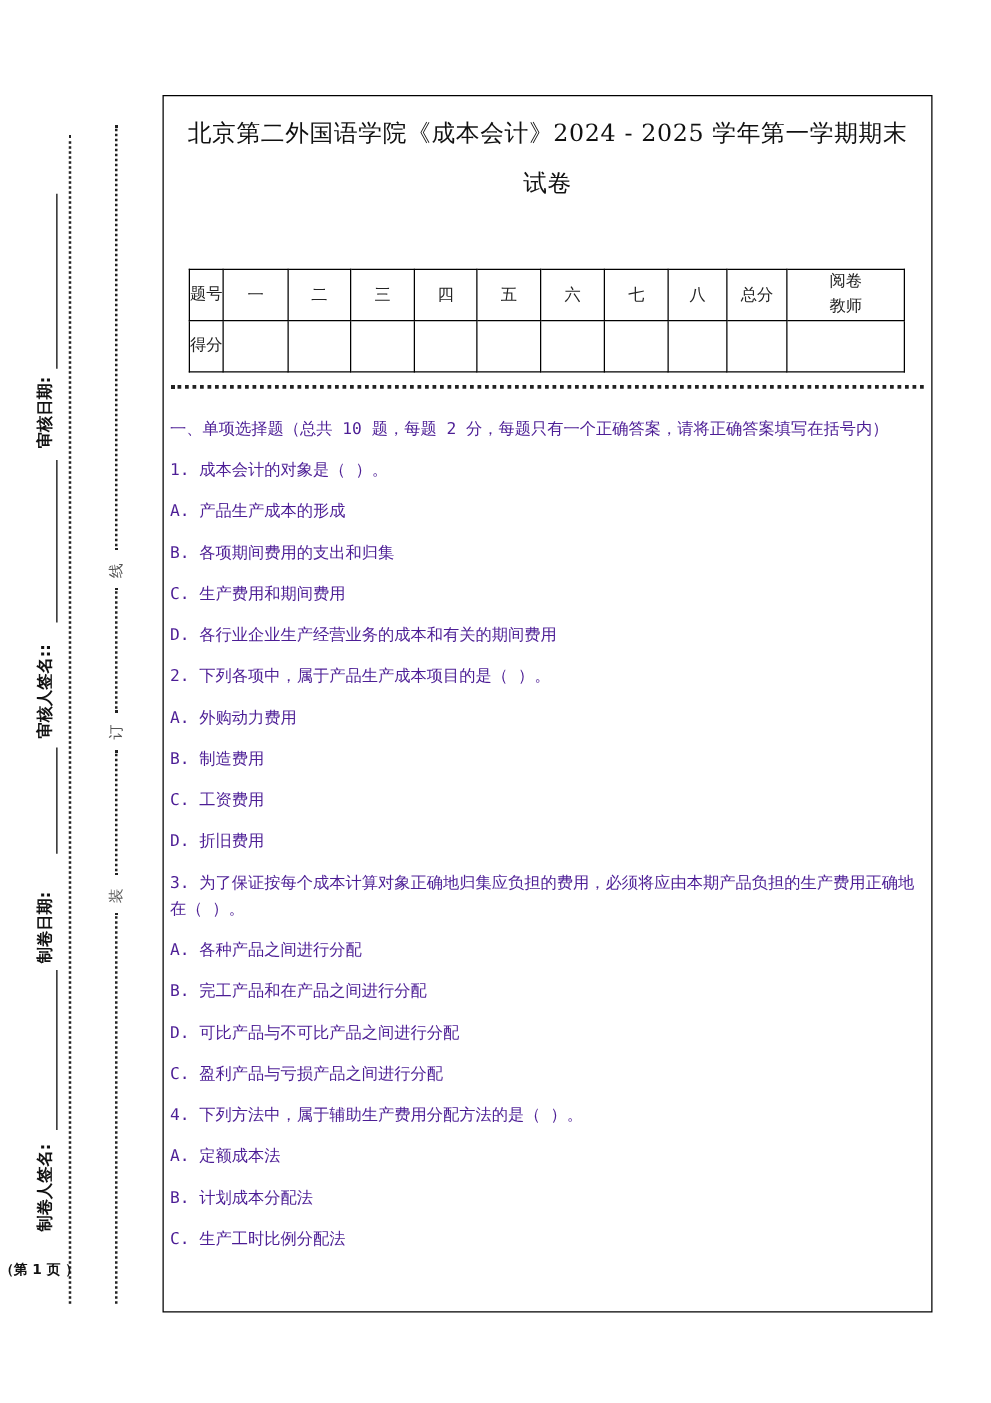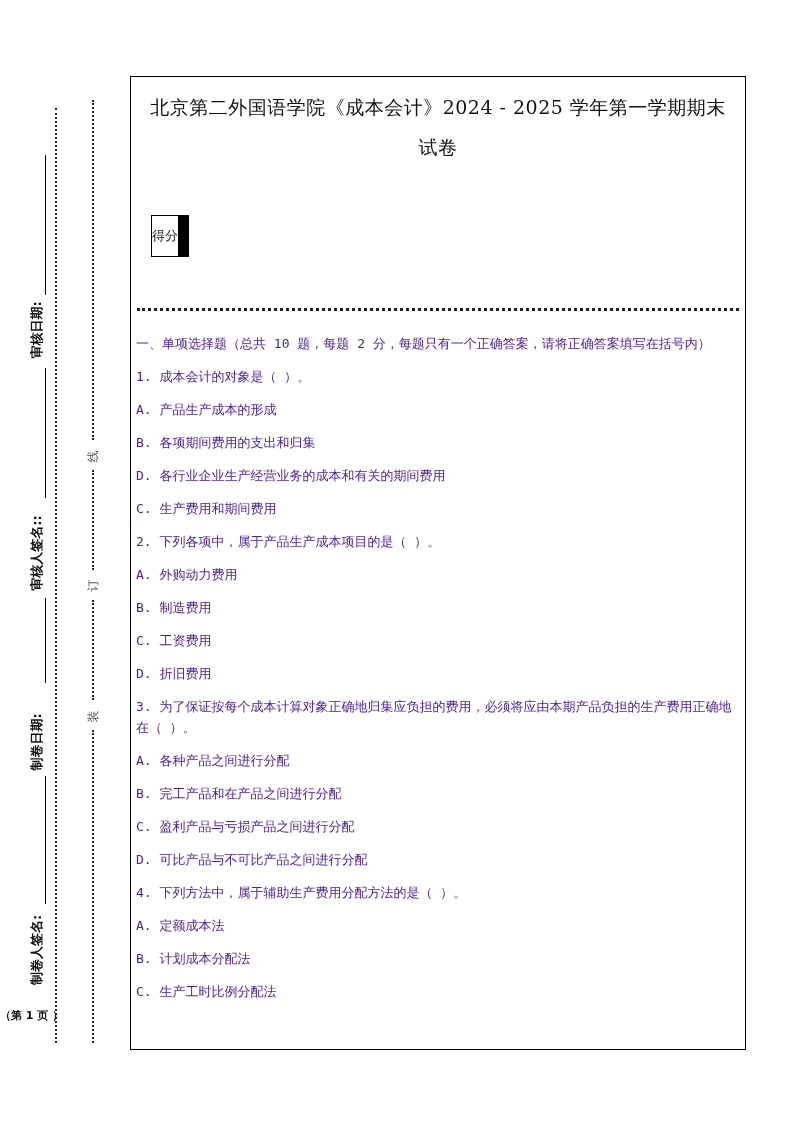--- a/index.html
+++ b/index.html
@@ -68,20 +68,33 @@
 
 <div class="frame">
   <div class="title">
     <span class="l2">北京第二外国语学院《成本会计》2024 - 2025 学年第一学期期末</span>
     <span class="l2">试卷</span>
   </div>
 
 
   <table class="score">
     <tbody>
+        <tr>
+      <td class="rowhead">题号</td>
+      <td style="width:51px;">一</td>
+      <td style="width:49px;">二</td>
+      <td style="width:50px;">三</td>
+      <td style="width:49px;">四</td>
+      <td style="width:50px;">五</td>
+      <td style="width:50px;">六</td>
+      <td style="width:50px;">七</td>
+      <td style="width:46px;">八</td>
+      <td style="width:47px;">总分</td>
+      <td style="width:94px;padding:0 30px;box-sizing:border-box;line-height:20px;">阅卷教师</td>
+    </tr>
     <tr>
       <td class="rowhead">得分</td>
       <td></td>
       <td></td>
       <td></td>
       <td></td>
       <td></td>
       <td></td>
       <td></td>
       <td></td>
@@ -92,34 +105,34 @@
     </table>
 
   <div class="dotsep"></div>
 
   <div class="content">
     <p class="sec">一、单项选择题（总共 10 题，每题 2 分，每题只有一个正确答案，请将正确答案填写在括号内）</p>
 
     <p class="q">1. 成本会计的对象是（   ）。</p>
     <p class="opt">A. 产品生产成本的形成</p>
     <p class="opt">B. 各项期间费用的支出和归集</p>
+    <p class="opt">C. 生产费用和期间费用</p>
     <p class="opt">D. 各行业企业生产经营业务的成本和有关的期间费用</p>
-    <p class="opt">C. 生产费用和期间费用</p>
 
     <p class="q">2. 下列各项中，属于产品生产成本项目的是（   ）。</p>
     <p class="opt">A. 外购动力费用</p>
     <p class="opt">B. 制造费用</p>
     <p class="opt">C. 工资费用</p>
     <p class="opt">D. 折旧费用</p>
 
     <p style="margin-bottom:12px;">3. 为了保证按每个成本计算对象正确地归集应负担的费用，必须将应由本期产品负担的生产费用正确地在（   ）。</p>
     <p class="opt">A. 各种产品之间进行分配</p>
     <p class="opt">B. 完工产品和在产品之间进行分配</p>
+    <p class="opt">D. 可比产品与不可比产品之间进行分配</p>
     <p class="opt">C. 盈利产品与亏损产品之间进行分配</p>
-    <p class="opt">D. 可比产品与不可比产品之间进行分配</p>
 
     <p class="q">4. 下列方法中，属于辅助生产费用分配方法的是（   ）。</p>
     <p class="opt">A. 定额成本法</p>
     <p class="opt">B. 计划成本分配法</p>
     <p class="opt">C. 生产工时比例分配法</p>
   </div>
 </div>
 
 <div class="footer">（第 1 页 ）</div>
 

